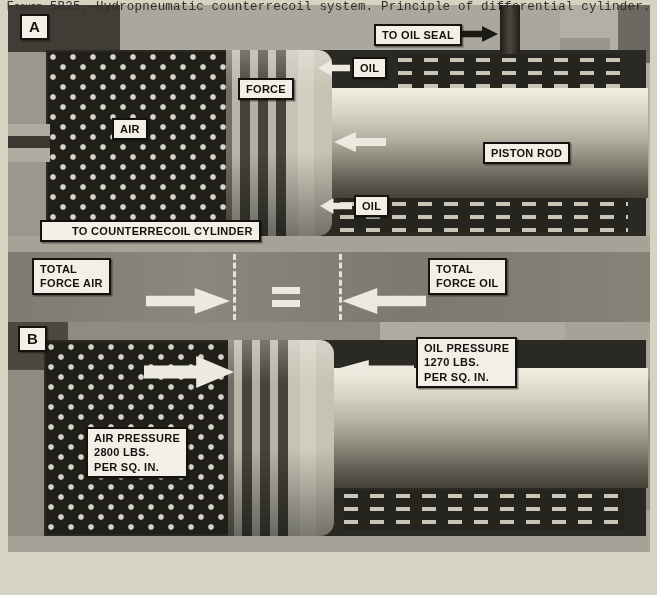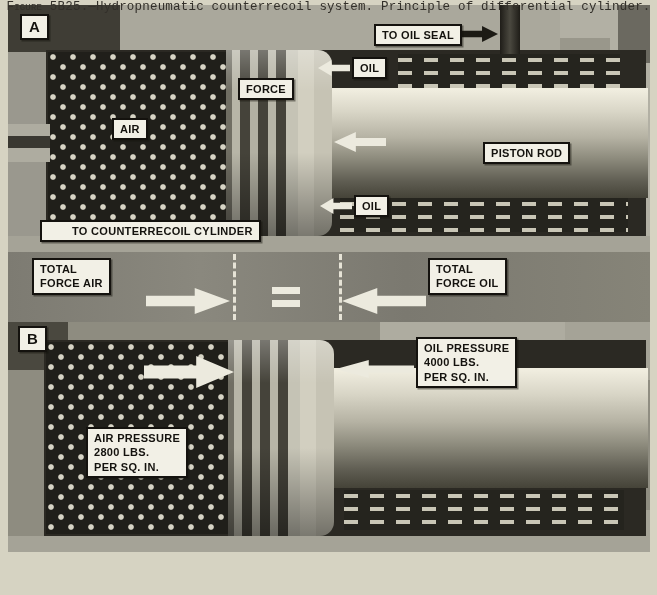--- a/index.html
+++ b/index.html
@@ -135,21 +135,21 @@
   <div class="abs rod" style="left:332px; top:368px; width:316px; height:120px;"></div>
   <div class="abs piston" style="left:228px; top:340px; width:106px; height:196px;"></div>
   <div class="abs" style="left:8px; top:536px; width:642px; height:16px; background:#a5a397;"></div>
 
   <div class="lbl sq" style="left:18px; top:326px;">B</div>
 
   <div class="arrow right" style="left:144px; top:356px; width:90px; height:32px;"></div>
 
   <div class="arrow left" style="left:336px; top:360px; width:78px; height:18px;"></div>
   <div class="lbl ml" style="left:416px; top:337px;">OIL PRESSURE
-4000 LBS.
+1270 LBS.
 PER SQ. IN.</div>
 
   <div class="lbl ml" style="left:86px; top:427px;">AIR PRESSURE
 2800 LBS.
 PER SQ. IN.</div>
 
   <div class="caption">
     <span class="figno">Figure 5B25.</span><span>—Hydropneumatic counterrecoil system.  Principle of differential cylinder.</span>
   </div>
 

